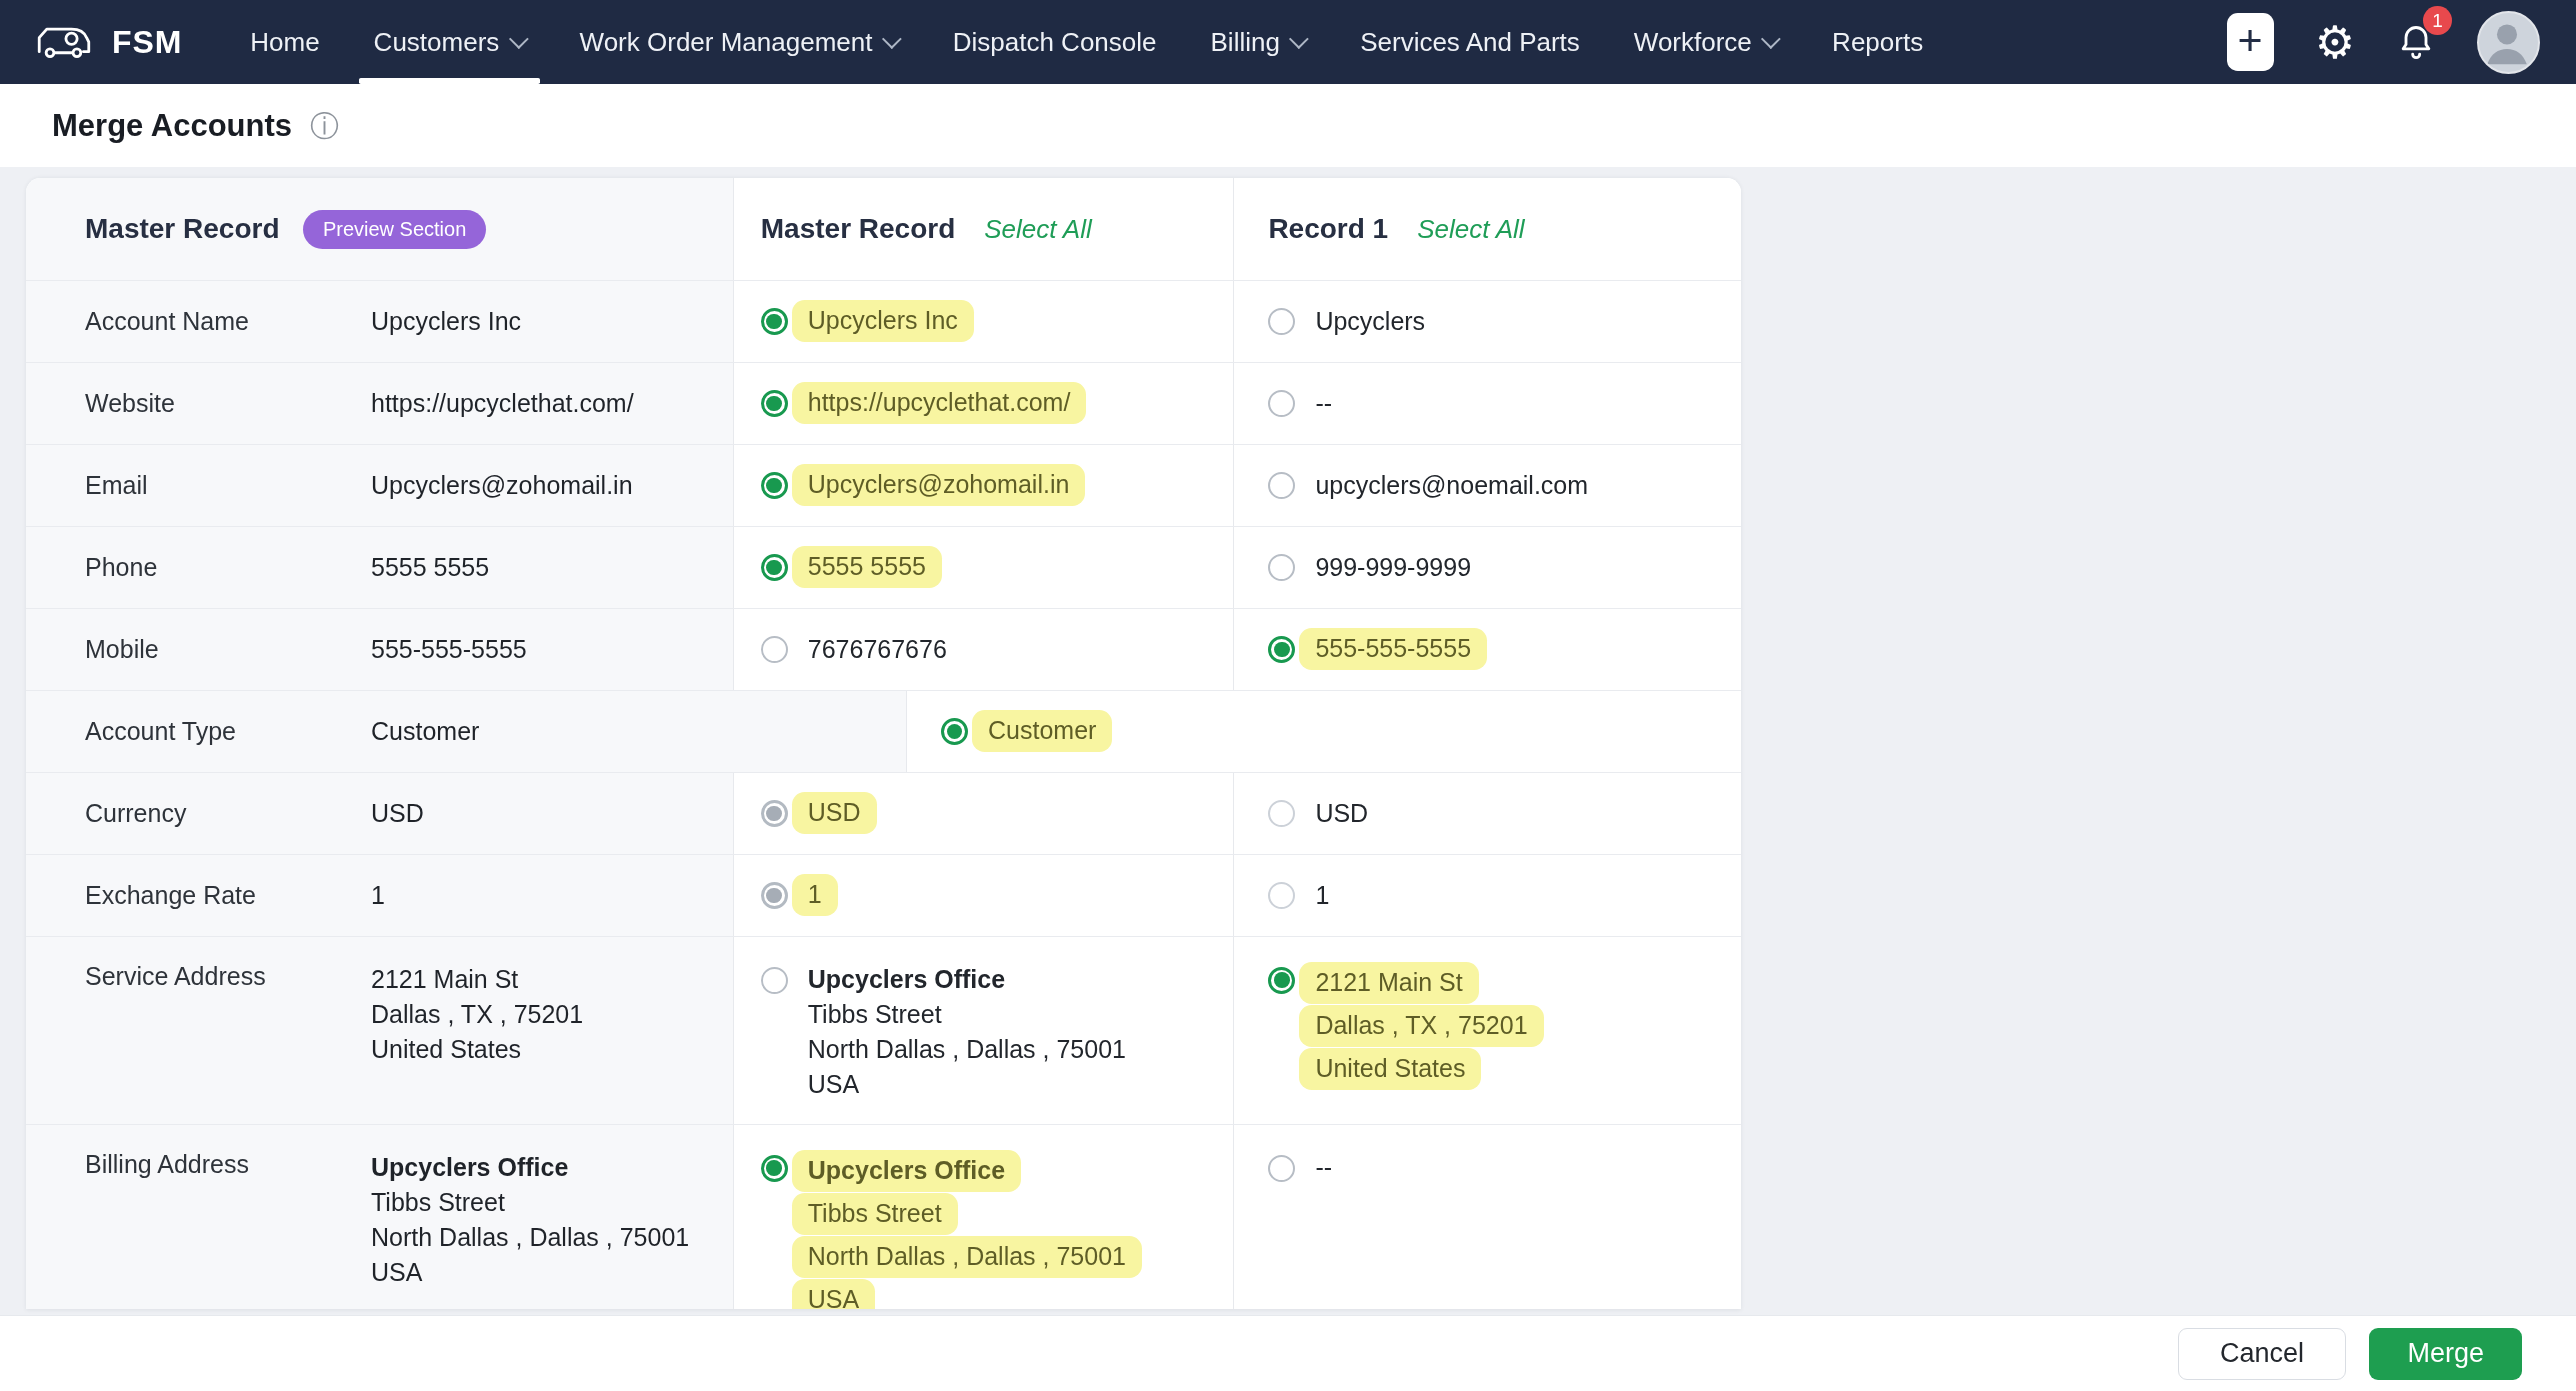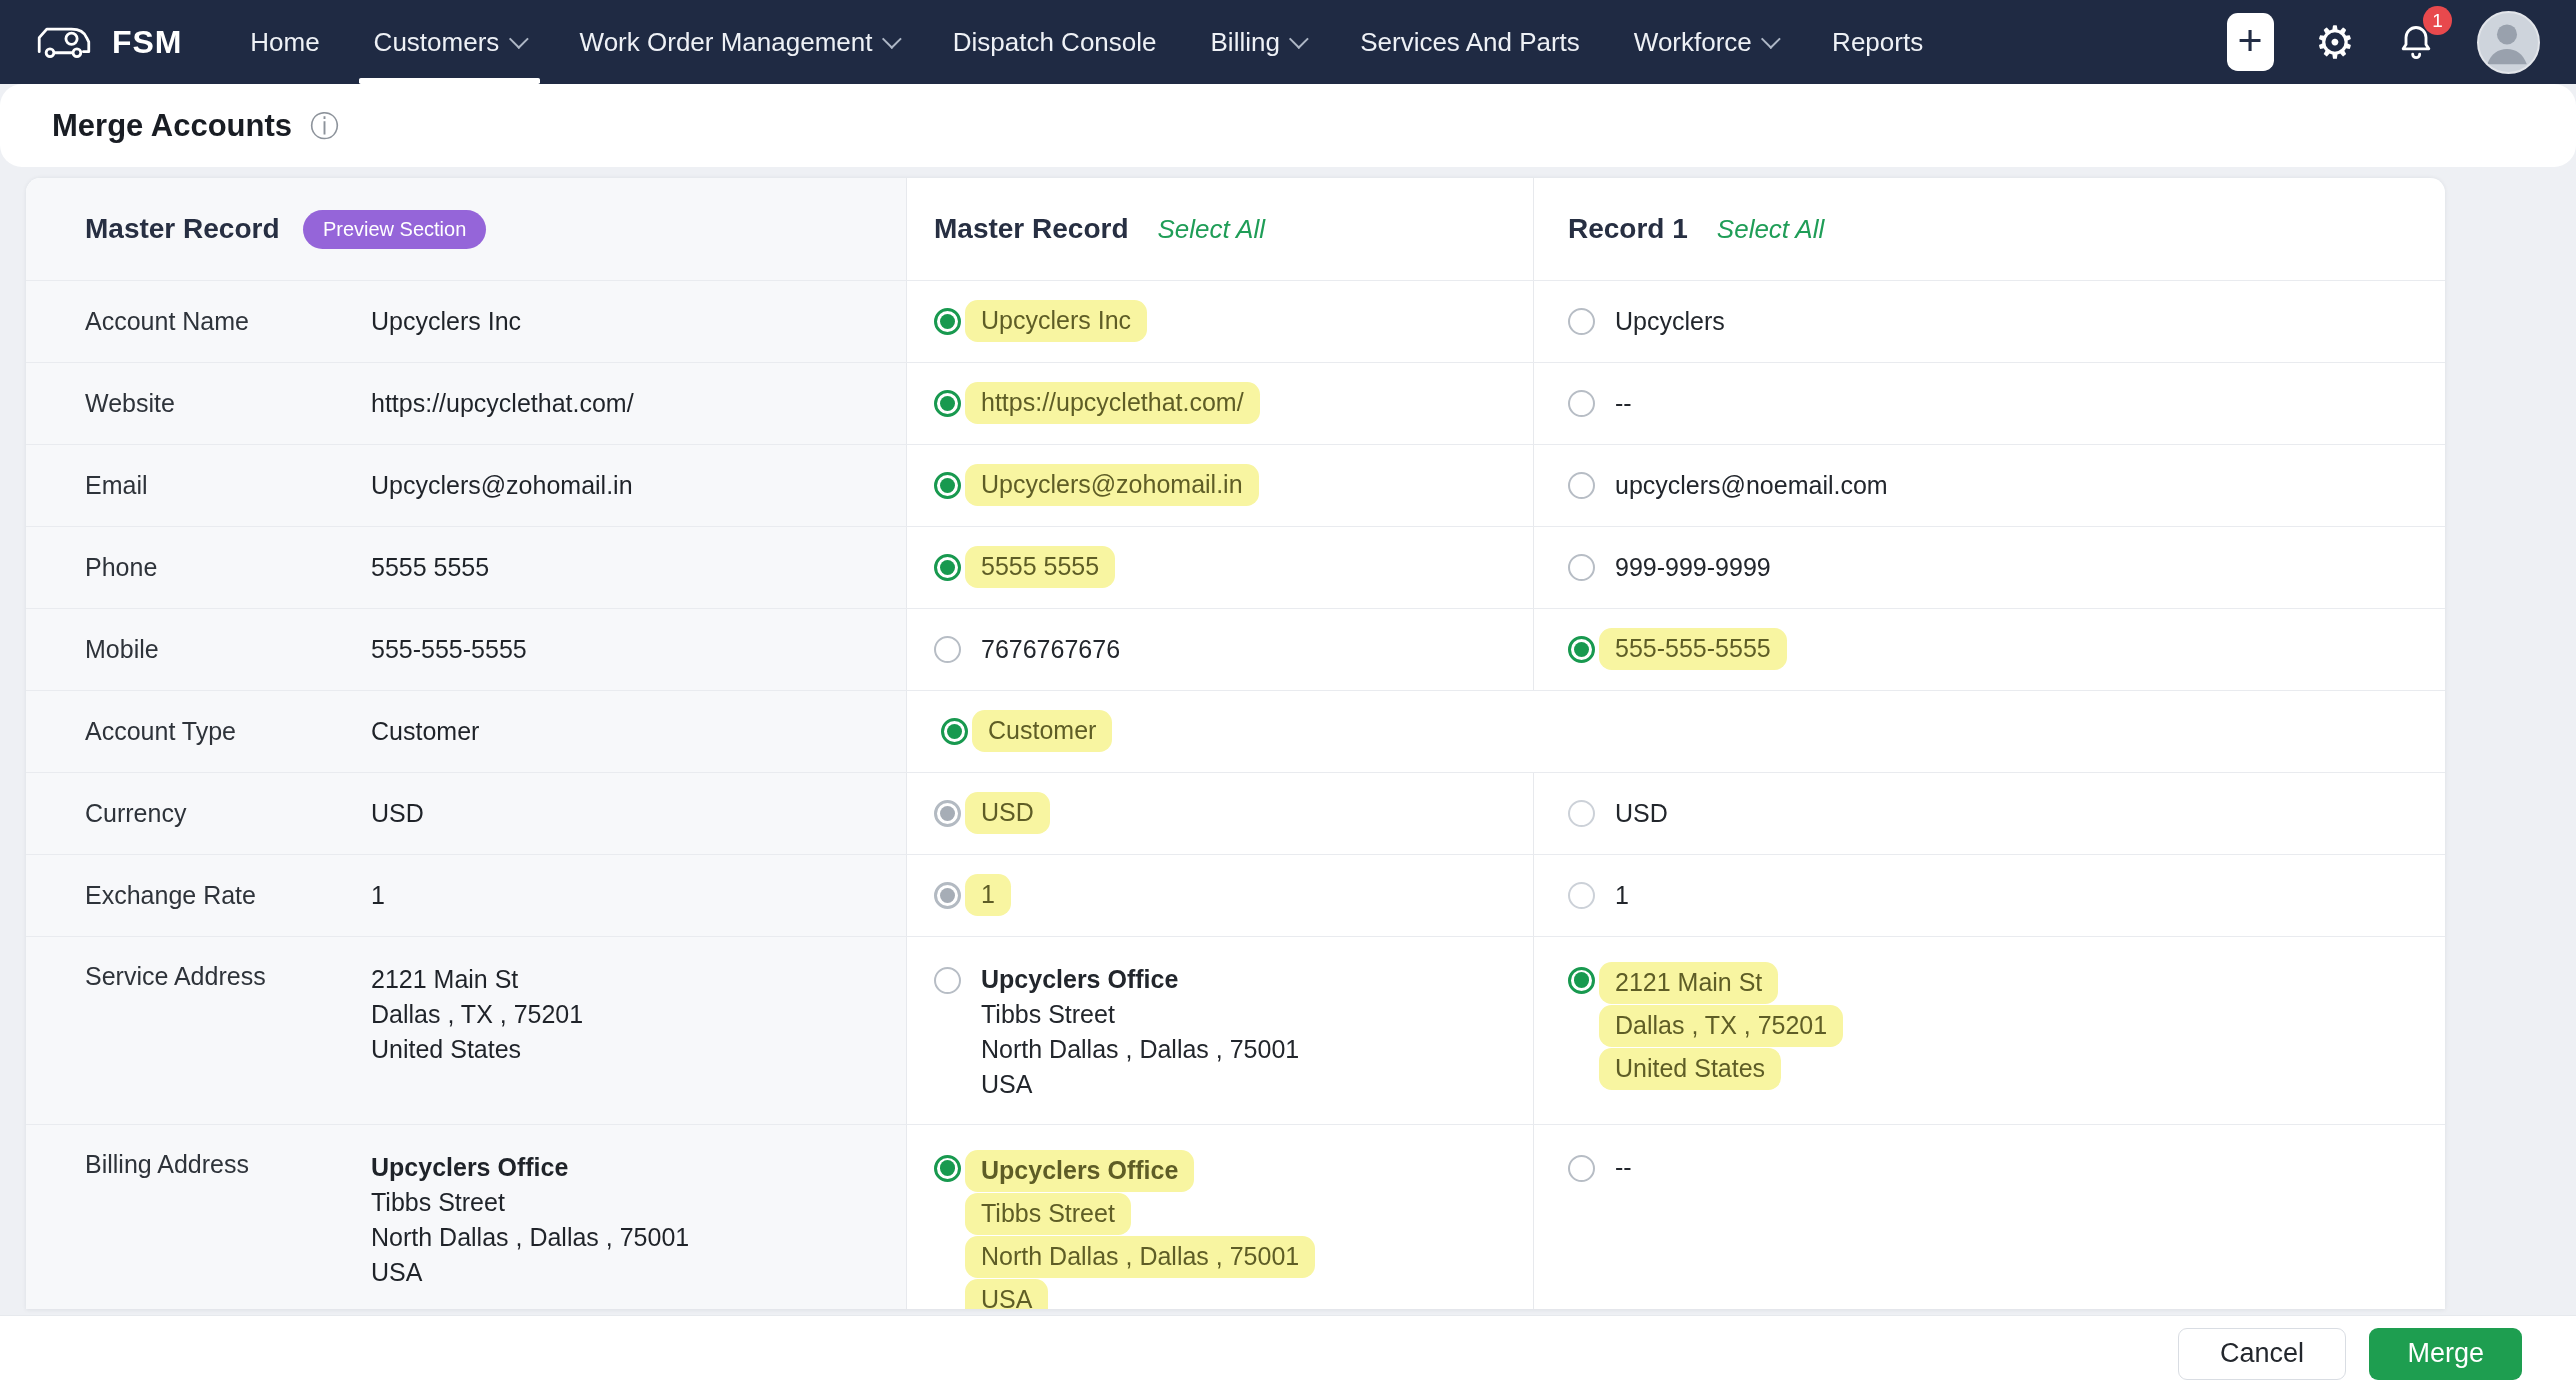--- a/index.html
+++ b/index.html
@@ -26,25 +26,25 @@
   .plus-glyph{font-size:43px;font-weight:200;color:#222d45;line-height:1;margin-top:-3.6px;}
   .icon-btn{position:relative;cursor:pointer;display:flex;align-items:center;justify-content:center;}
   .gear-glyph{font-size:45px;color:#ffffff;line-height:1;}
   .notif-badge{position:absolute;top:-14.4px;right:-16px;min-width:29px;height:29px;border-radius:14.4px;
     background:#e8494d;color:#fff;font-size:19px;display:flex;align-items:center;justify-content:center;
     padding:0 5.4px;box-sizing:border-box;}
   .avatar{width:59px;height:59px;border-radius:50%;background:#ced4dc;border:2.7px solid #e2e5ea;
     overflow:hidden;cursor:pointer;flex-shrink:0;}
   
   .subheader{position:absolute;top:84px;left:0;right:0;height:83px;background:#ffffff;
-    display:flex;align-items:center;padding-left:52px;gap:18px;z-index:10;border-radius:22px;}
+    display:flex;align-items:center;padding-left:52px;gap:18px;z-index:10;}
   .page-title{font-size:31px;font-weight:700;color:#191d24;}
   .info-glyph{font-size:29px;color:#8d939b;line-height:1;margin-top:1.8px;}
   
-  .card{position:absolute;left:26px;top:178px;width:2419px;height:1131px;background:#ffffff;
+  .card{position:absolute;left:26px;top:178px;width:1715px;height:1131px;background:#ffffff;
     border-radius:14.4px 14.4px 0 0;overflow:hidden;box-shadow:0 0.9px 4.5px rgba(25,35,55,.08);
     display:flex;flex-direction:column;}
   .trow{display:flex;border-bottom:1.8px solid #e9ebef;flex-shrink:0;}
   .trow.header{height:102px;}
   .trow.std{height:81px;}
   .trow.tall{height:187px;}
   .cell{box-sizing:border-box;display:flex;align-items:center;}
   .c1{width:880px;background:#f7f8fa;padding-left:59px;}
   .c2{width:627px;border-left:1.8px solid #e7e9ed;padding-left:27px;background:#fff;}
   .c3{width:634px;border-left:1.8px solid #e7e9ed;padding-left:34px;background:#fff;}

